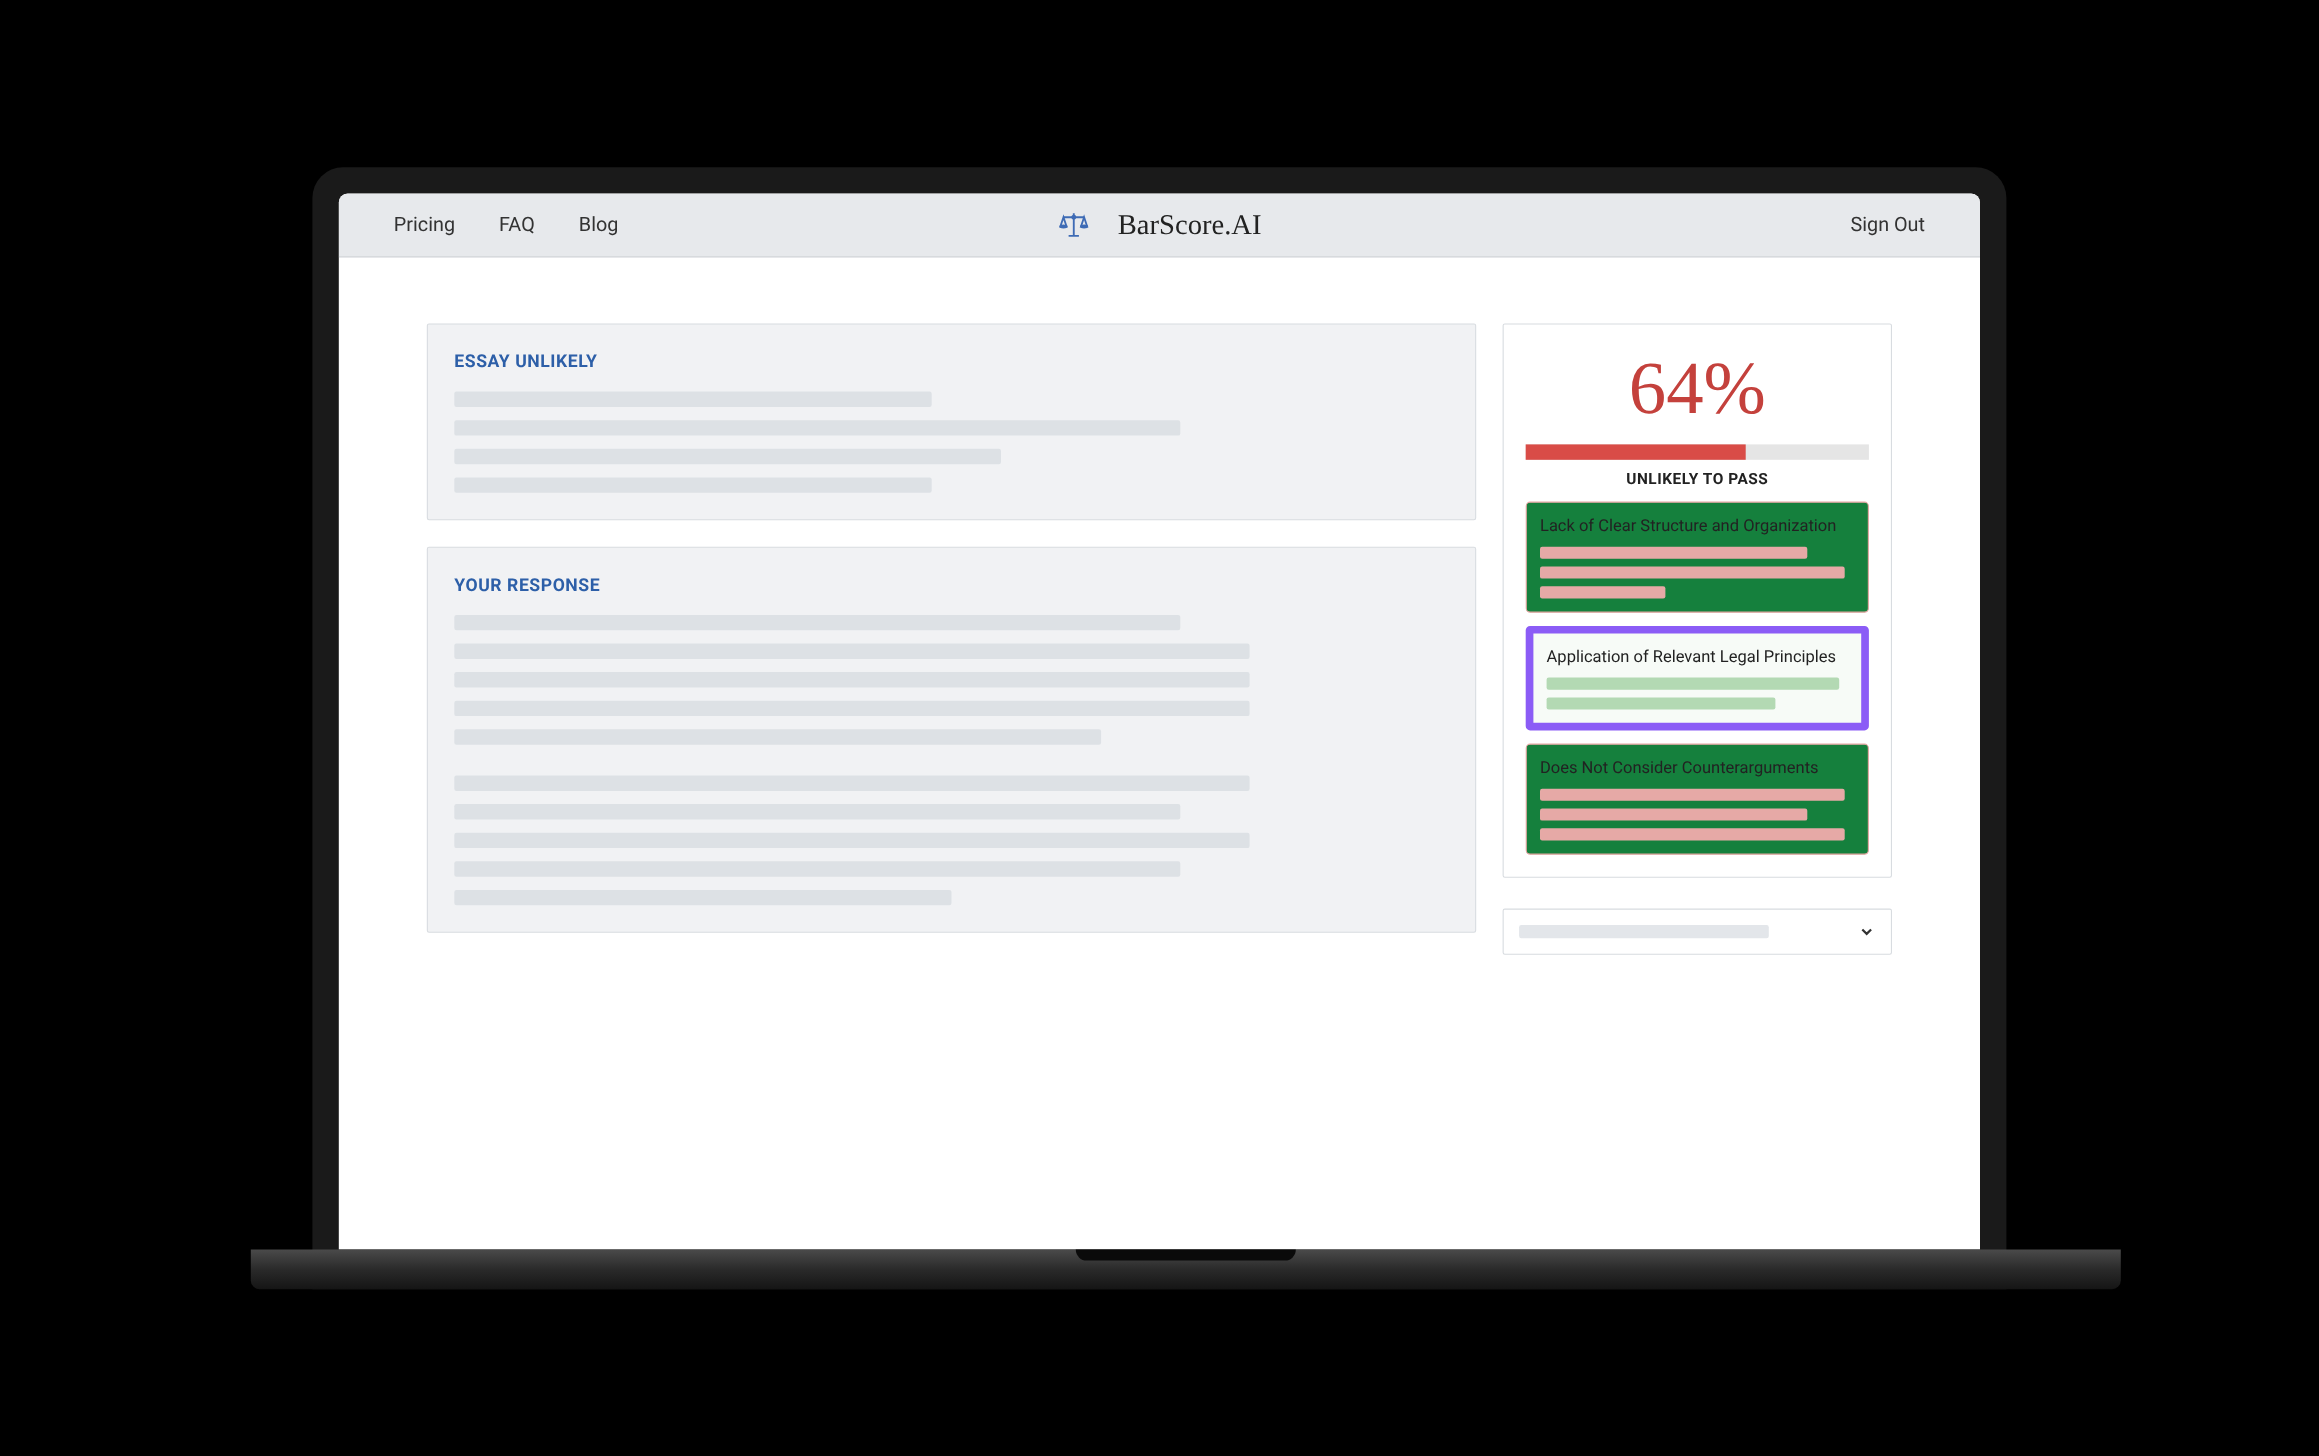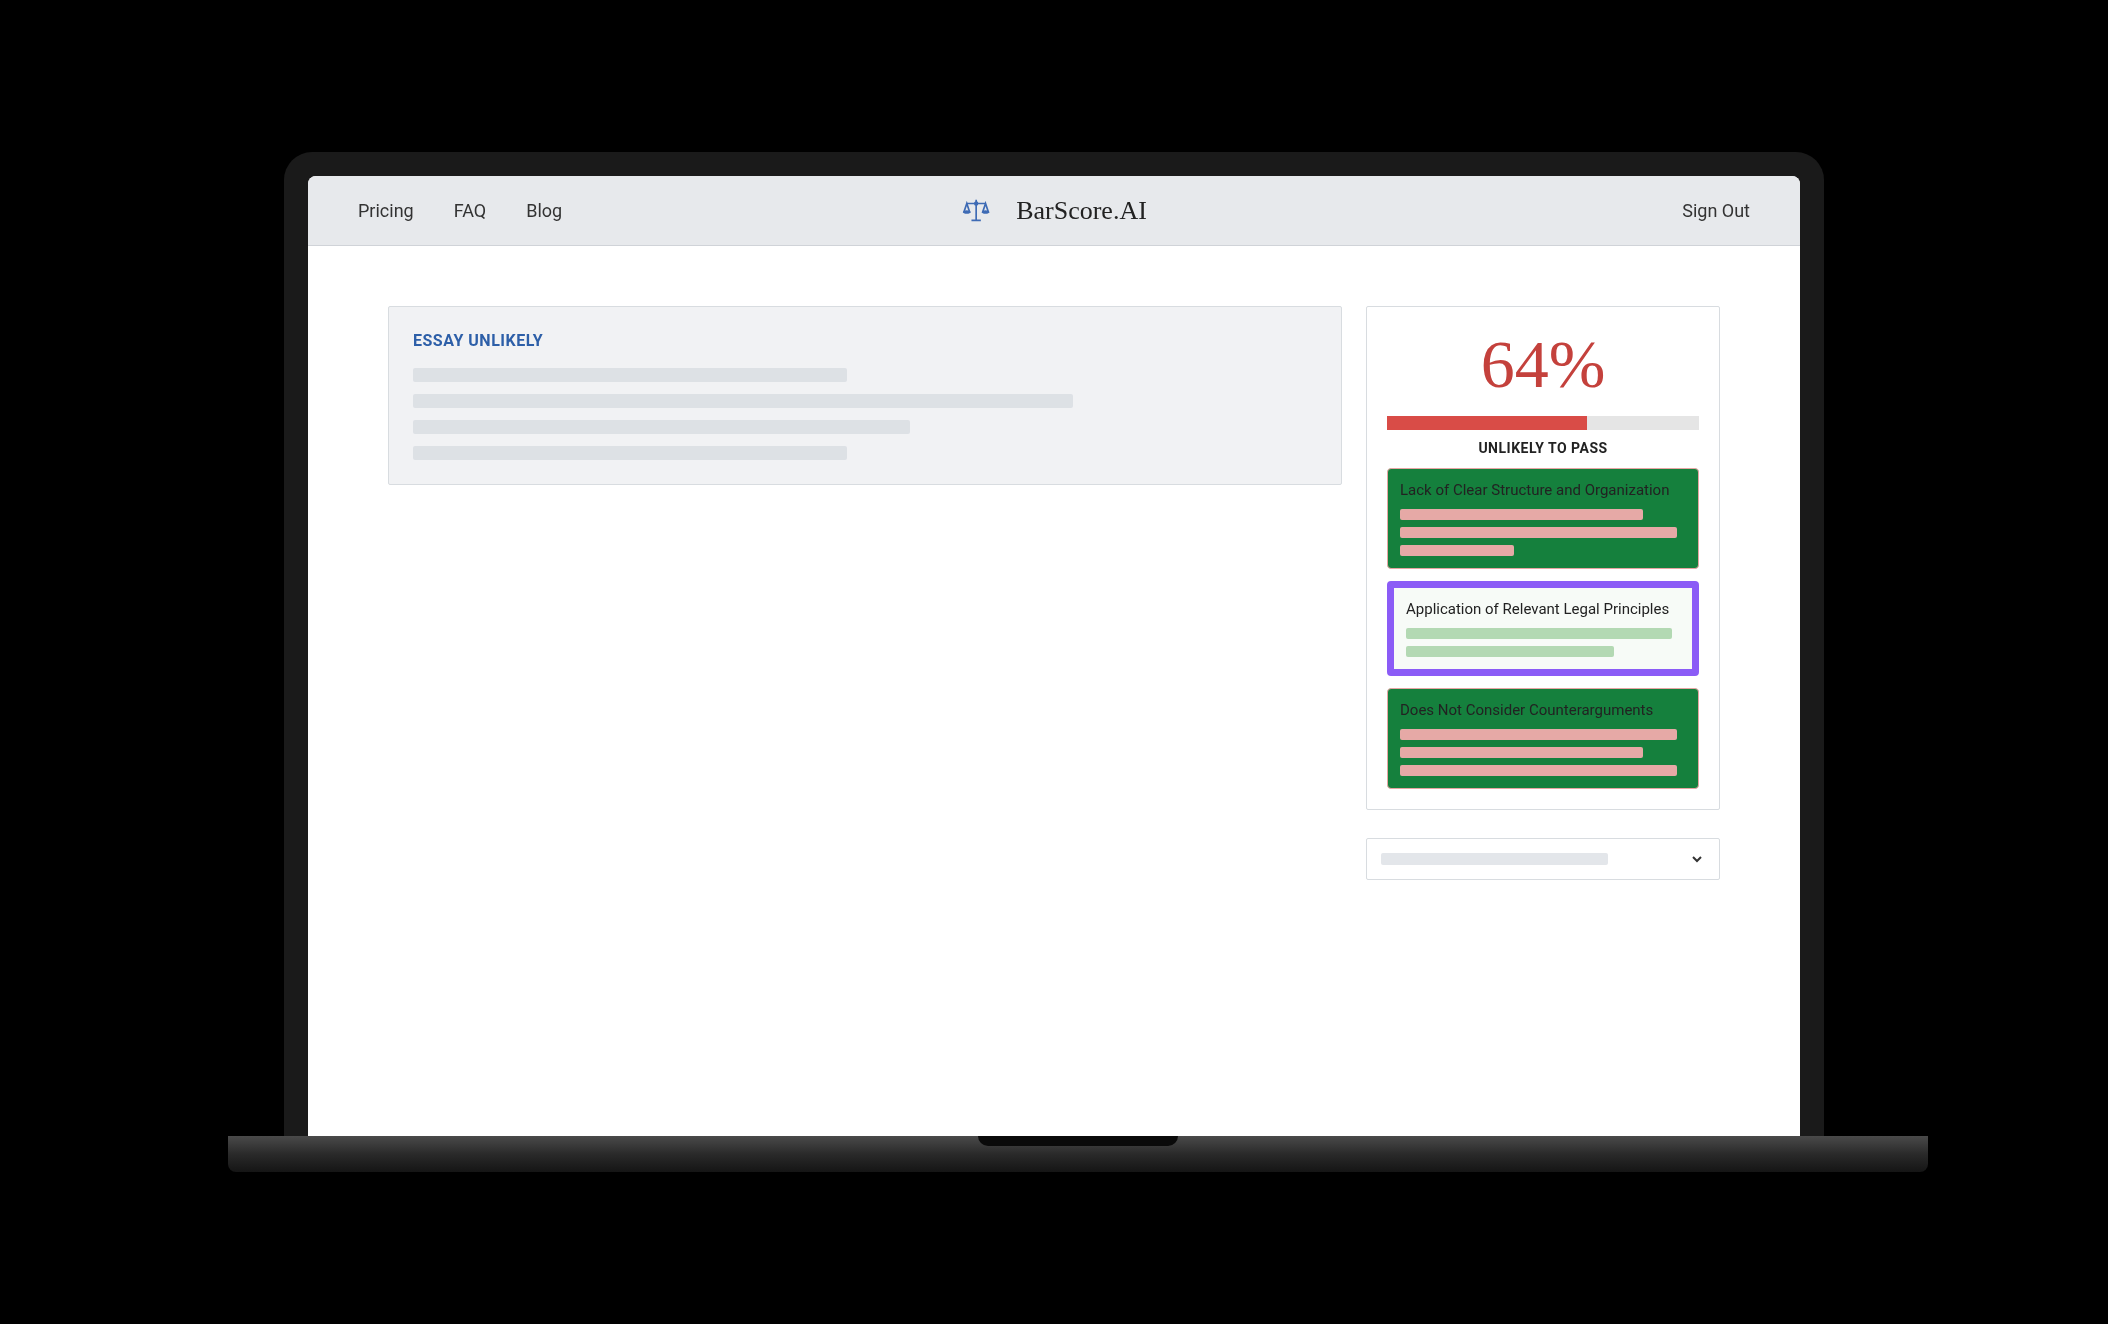--- a/index.html
+++ b/index.html
@@ -54,21 +54,21 @@
   overflow: hidden;
   height: 960px;
 }
 
 .navbar {
   background: #e7e9ec;
   border-bottom: 1px solid #d0d3d8;
   display: flex;
   align-items: center;
   padding: 0 50px;
-  height: 70px;
+  height: 58px;
   position: relative;
 }
 
 .nav-links {
   display: flex;
   gap: 40px;
 }
 
 .nav-link {
   color: #333;
@@ -290,20 +290,34 @@
       <div class="left-column">
 
         <div class="card">
           <div class="card-title">ESSAY UNLIKELY</div>
           <div class="skeleton-line" style="width:48%"></div>
           <div class="skeleton-line" style="width:73%"></div>
           <div class="skeleton-line" style="width:55%"></div>
           <div class="skeleton-line" style="width:48%;margin-bottom:0"></div>
         </div>
 
+        <div class="card">
+          <div class="card-title">YOUR RESPONSE</div>
+          <div class="skeleton-line" style="width:73%"></div>
+          <div class="skeleton-line" style="width:80%"></div>
+          <div class="skeleton-line" style="width:80%"></div>
+          <div class="skeleton-line" style="width:80%"></div>
+          <div class="skeleton-line" style="width:65%"></div>
+          <div class="skeleton-gap"></div>
+          <div class="skeleton-line" style="width:80%"></div>
+          <div class="skeleton-line" style="width:73%"></div>
+          <div class="skeleton-line" style="width:80%"></div>
+          <div class="skeleton-line" style="width:73%"></div>
+          <div class="skeleton-line" style="width:50%;margin-bottom:0"></div>
+        </div>
 
       </div>
 
       <div class="right-column">
 
         <div class="score-card">
           <div class="score-percent">64%</div>
           <div class="score-bar-container">
             <div class="score-bar-fill" style="width:64%"></div>
           </div>

